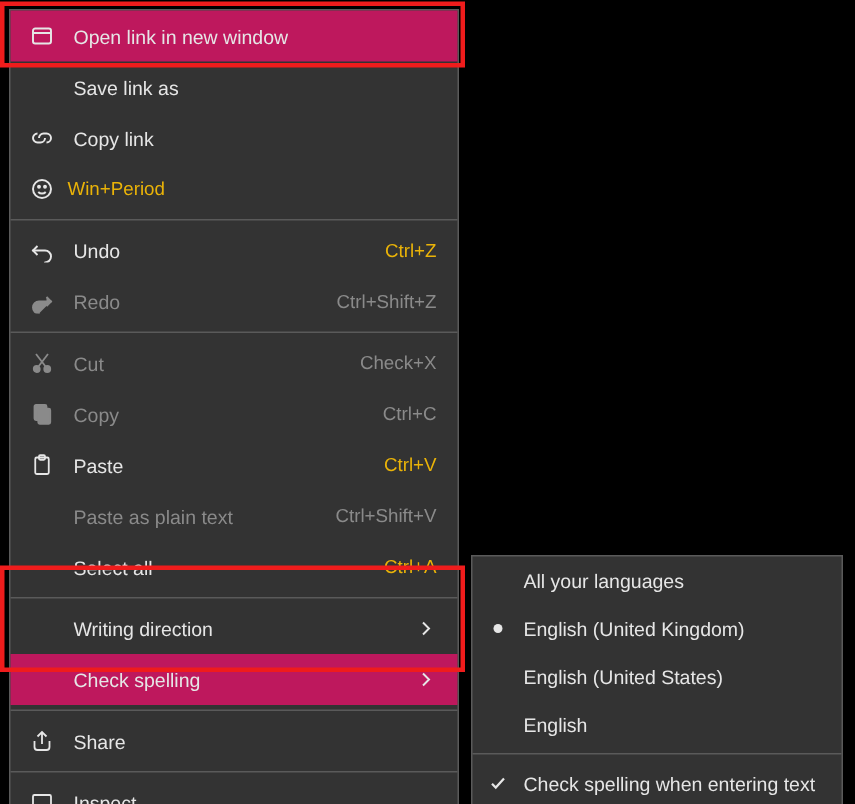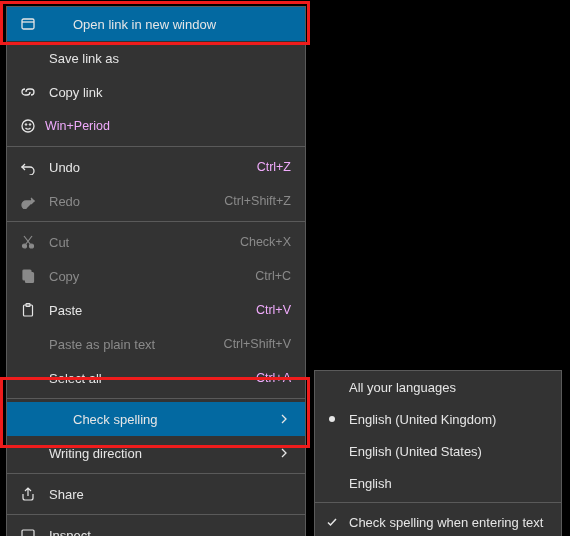--- a/index.html
+++ b/index.html
@@ -26,38 +26,38 @@
     left: 314px; top: 370px;
     width: 248px;
   }
   .item {
     display: flex;
     align-items: center;
     height: 34px;
     padding: 0 14px 0 12px;
     cursor: default;
   }
-  .item.hover { background: #0369a1; gap: 24px; }
+  .item.hover { background: #be185d; }
   .item.disabled .label,
   .item.disabled .shortcut,
   .item.disabled .icon svg { color: #8a8a8a; stroke: #8a8a8a; fill: #8a8a8a; }
   .icon {
     width: 18px; height: 18px;
     display: flex; align-items: center; justify-content: center;
     flex-shrink: 0;
   }
   .icon svg { stroke: #e6e6e6; fill: none; }
   .label {
     margin-left: 12px;
     flex: 1;
     white-space: nowrap;
     overflow: hidden;
   }
   .shortcut {
-    color: #f0abfc;
+    color: #eab308;
     font-size: 12.5px;
     margin-left: 8px;
     white-space: nowrap;
   }
   .chev {
     width: 14px; height: 14px;
     display: flex; align-items: center; justify-content: center;
     margin-left: 8px;
   }
   .sep {
@@ -193,40 +193,40 @@
   </div>
 
   <div class="item">
     <span class="icon"></span>
     <span class="label">Select all</span>
     <span class="shortcut">Ctrl+A</span>
   </div>
 
   <div class="sep"></div>
 
+  <div class="item">
+    <span class="icon"></span>
+    <span class="label">Writing direction</span>
+    <span class="chev">
+      <svg width="10" height="10" viewBox="0 0 10 10">
+          <path d="M3 1l4 4-4 4" stroke="#e6e6e6" stroke-width="1.3" fill="none"></path>
+        </svg>
+    </span>
+  </div>
+
   <div class="item hover">
     <span class="icon"></span>
     <span class="label">Check spelling</span>
     <span class="chev">
       <svg width="10" height="10" viewBox="0 0 10 10">
           <path d="M3 1l4 4-4 4" stroke="#e6e6e6" stroke-width="1.3" fill="none"></path>
         </svg>
     </span>
   </div>
 
-  <div class="item">
-    <span class="icon"></span>
-    <span class="label">Writing direction</span>
-    <span class="chev">
-      <svg width="10" height="10" viewBox="0 0 10 10">
-          <path d="M3 1l4 4-4 4" stroke="#e6e6e6" stroke-width="1.3" fill="none"></path>
-        </svg>
-    </span>
-  </div>
-
   <div class="sep"></div>
 
   <div class="item">
     <span class="icon">
       <svg width="16" height="16" viewBox="0 0 16 16">
           <path d="M3 8v4a2 2 0 0 0 2 2h6a2 2 0 0 0 2-2V8" stroke-width="1.2"></path>
           <path d="M8 2v8M5 5l3-3 3 3" stroke-width="1.2"></path>
         </svg>
     </span>
     <span class="label">Share</span>

